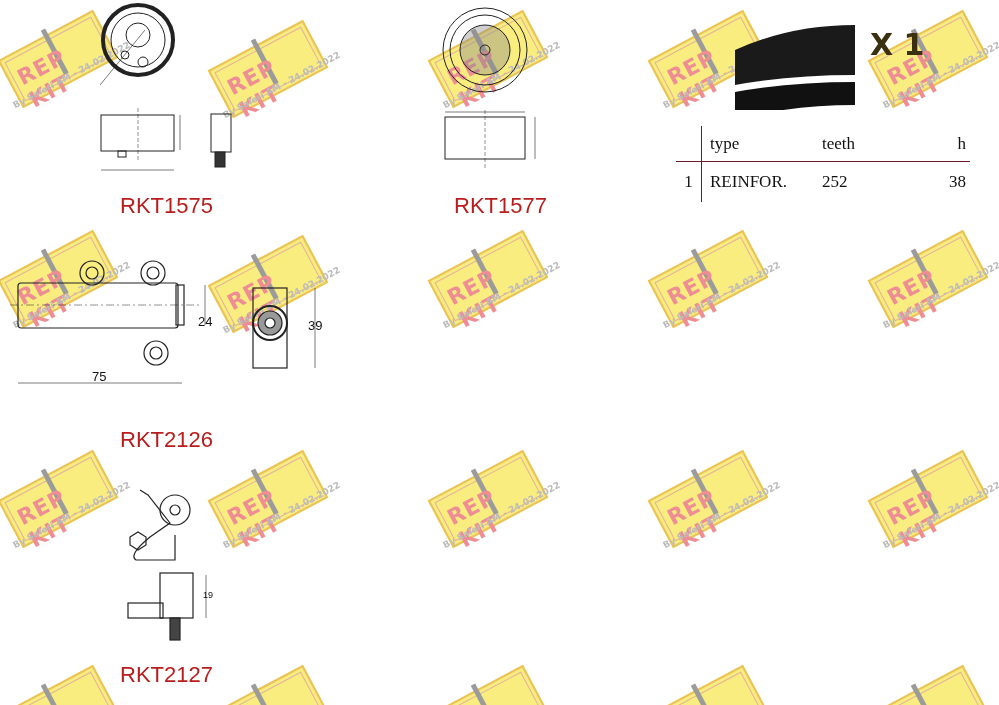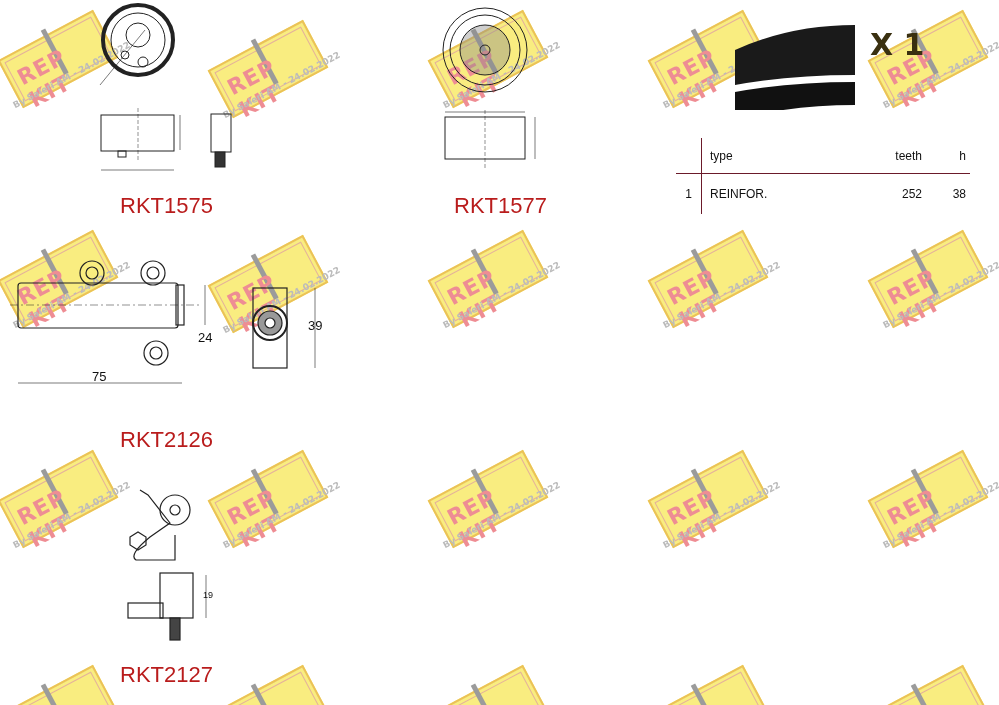--- a/index.html
+++ b/index.html
@@ -22,26 +22,26 @@
     }
     .wm .by {
       position: absolute; left: 6px; top: 60px; font-size: 9px; font-weight: bold;
       color: #b0b0b0; transform: rotate(-28deg); white-space: nowrap;
       font-family: "DejaVu Sans", sans-serif;
     }
 
     .label { position: absolute; font-size: 22px; color: #b91c1c; }
     .draw { position: absolute; }
 
-    .belt-table { position: absolute; left: 676px; top: 138px; width: 294px; font-family: Liberation Sans, sans-serif; font-size: 12px; }
+    .belt-table { position: absolute; left: 676px; top: 126px; width: 294px; font-family: Liberation Serif, serif; font-size: 17px; }
     .belt-table .row { display: flex; height: 40px; align-items: center; }
     .belt-table .hdr { border-bottom: 1px solid #6b1a2a; height: 36px; }
     .belt-table .c0 { width: 26px; text-align: center; border-right: 1px solid #6b1a2a; height: 100%; display: flex; align-items: center; justify-content: center; }
     .belt-table .c1 { width: 120px; padding-left: 8px; }
-    .belt-table .c2 { width: 100px; text-align: right; }
+    .belt-table .c2 { width: 100px; }
     .belt-table .c3 { width: 48px; text-align: right; padding-right: 4px; }
     .xcount { position: absolute; left: 870px; top: 27px; font-size: 30px; font-weight: bold; color: #3a3010; font-family: "DejaVu Sans", sans-serif; }
   </style>
 </head>
 <body>
 
 <div class="wm" style="left:0;top:10px">
     <div class="plate">
       <i></i>
       <span>REP KIT</span>
@@ -243,21 +243,21 @@
   <line x1="0" y1="50" x2="190" y2="50" stroke-dasharray="8 3 2 3" stroke-width="0.5"></line>
   <line x1="8" y1="128" x2="172" y2="128" stroke-width="0.6"></line>
   <line x1="195" y1="30" x2="195" y2="70" stroke-width="0.6"></line>
   <rect x="243" y="33" width="34" height="80"></rect>
   <circle cx="260" cy="68" r="17" stroke-width="2"></circle>
   <circle cx="260" cy="68" r="12" fill="#999"></circle>
   <circle cx="260" cy="68" r="5" fill="#fff"></circle>
   <line x1="305" y1="33" x2="305" y2="113" stroke-width="0.6"></line>
 </svg>
 <span class="draw" style="left:92px;top:369px;font-size:13px">75</span>
-<span class="draw" style="left:198px;top:330px;font-size:13px">24</span>
+<span class="draw" style="left:198px;top:314px;font-size:13px">24</span>
 <span class="draw" style="left:308px;top:318px;font-size:13px">39</span>
 <span class="label" style="left:120px;top:427px">RKT2126</span>
 
 <svg class="draw" style="left:120px;top:485px" width="100" height="160" fill="none" stroke="#222" stroke-width="1.2">
   <path d="M20 5 L28 10 L50 38 L40 45 L30 52 Q8 70 16 75 L55 75 L55 50"></path>
   <circle cx="55" cy="25" r="15"></circle>
   <circle cx="55" cy="25" r="5"></circle>
   <polygon points="10,52 18,47 26,52 26,60 18,65 10,60"></polygon>
   <rect x="40" y="88" width="33" height="45"></rect>
   <rect x="8" y="118" width="35" height="15"></rect>

